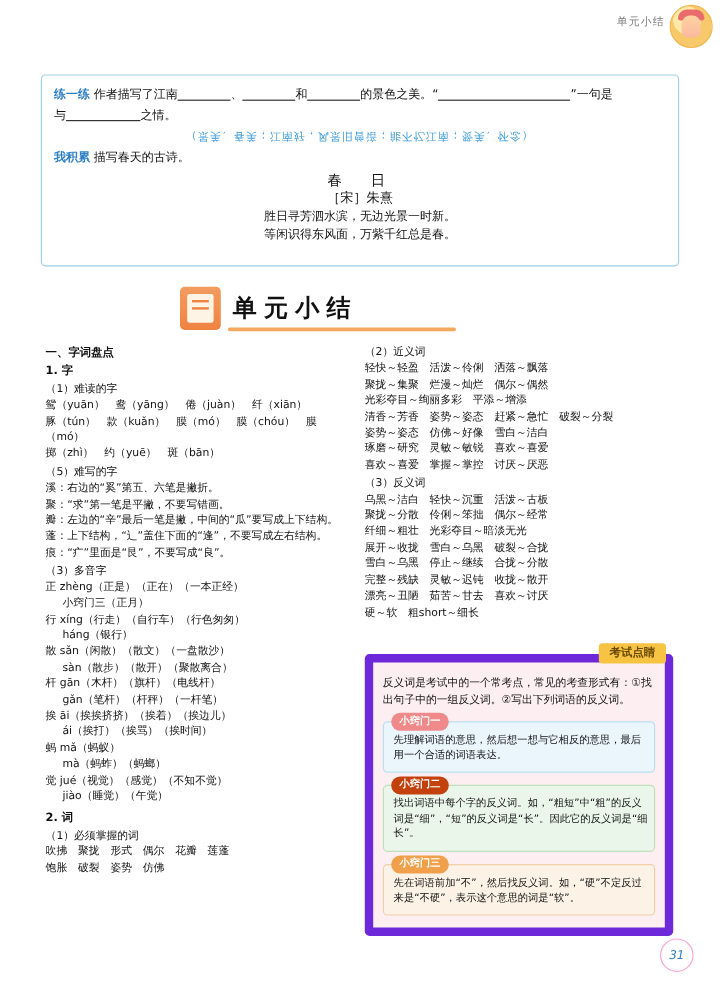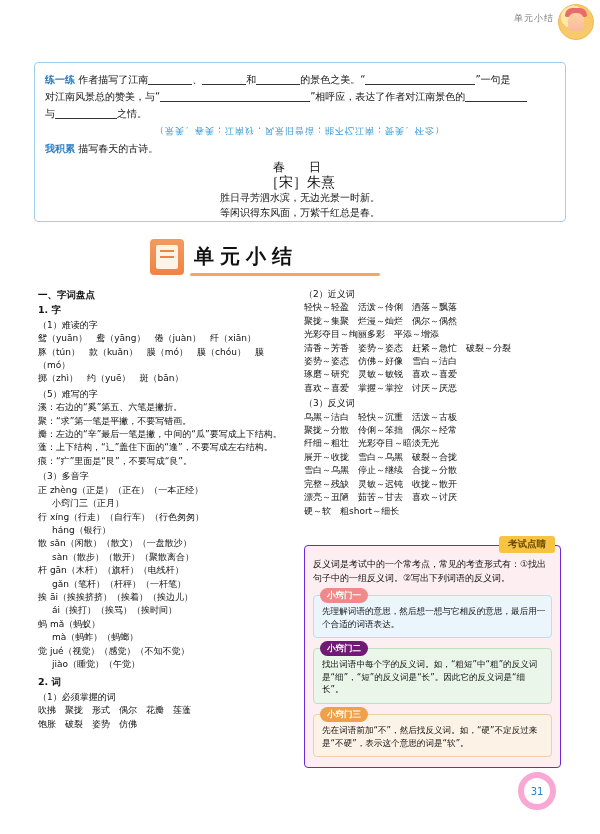--- a/index.html
+++ b/index.html
@@ -50,21 +50,21 @@
   .b-sm{width:44px;}
   .b-md{width:62px;}
   .b-lg{width:110px;}
   .b-xl{width:150px;}
   .answer{
     color:#3a9ad9;font-size:9px;text-align:center;
     transform:scaleY(-1);letter-spacing:1px;margin-top:2px;
   }
   .poem{text-align:center;line-height:15px;font-size:10px;margin-top:3px;}
   .poem .title{font-size:12px;letter-spacing:6px;}
-  .poem .author{font-size:14px;font-family:Liberation Serif, serif;}
+  .poem .author{font-size:11px;font-family:Liberation Serif, serif;}
 
   
   .unit-head{
     position:absolute;left:150px;top:243px;width:300px;height:34px;
   }
   .unit-badge{
     position:absolute;left:0;top:-4px;width:34px;height:36px;
     background:linear-gradient(#f39b5f,#ef8342);
     border-radius:4px;
   }
@@ -93,64 +93,61 @@
   .sub{margin:2px 0 0 0;}
 
   
   .examtip-wrap{position:absolute;left:304px;top:545px;width:257px;}
   .examtip-tab{
     position:absolute;right:6px;top:-9px;
     background:#f6c343;color:#6b4a00;font-weight:bold;
     font-size:9.5px;padding:2px 9px;border-radius:3px;
   }
   .examtip-body{
-    border:1px solid #6d28d9;border-radius:4px;background:#fdeff1;
+    border:7px solid #6d28d9;border-radius:4px;background:#fdeff1;
     padding:12px 8px 10px 8px;font-size:9px;line-height:13.5px;
   }
   .tip{
     position:relative;margin:10px 0 0 0;
     border:1px solid #b9dff0;border-radius:4px;background:#eaf6fc;
     padding:9px 5px 7px 8px;font-size:8.6px;line-height:12.6px;
   }
   .tip-label{
     position:absolute;left:6px;top:-8px;
     background:#f08a8a;color:#fff;font-weight:bold;font-size:8.5px;
     padding:1px 7px;border-radius:8px;
   }
   .tip.g2{background:#eaf6ea;border-color:#bfe0bd;}
-  .tip.g2 .tip-label{background:#701a75;}
+  .tip.g2 .tip-label{background:#c2410c;}
   .tip.g3{background:#fdf2e6;border-color:#f0d0a8;}
   .tip.g3 .tip-label{background:#f0a04b;}
 
   
   .pagenum{
-    position:absolute;right:44px;bottom:24px;width:26px;height:26px;
-    border-radius:50%;border:6px solid #f9a8d4;color:#2f7fc4;
-    font-size:10px;display:flex;align-items:center;justify-content:center;
+    position:absolute;right:22px;bottom:24px;width:26px;height:26px;
+    border-radius:50%;border:1px solid #f9a8d4;color:#2f7fc4;
+    font-size:10px;display:flex;align-items:center;justify-content:center;font-style:italic;
   }
 </style>
 </head>
 <body>
 
 <div class="page">
 
   <div class="corner-tab">
     <div class="tab-label">单元小结</div>
     <div class="tab-icon">
         <div class="cap"></div>
       </div>
   </div>
 
   <div class="topbox">
     <div class="line">
       <span class="lianyilian">练一练</span>
       <span>作者描写了江南</span><span class="blank b-sm"></span><span>、</span><span class="blank b-sm"></span><span>和</span><span class="blank b-sm"></span><span>的景色之美。“</span><span class="blank b-lg"></span><span>”一句是</span>
-    </div>
-    <div class="line">
-      <span>对江南风景总的赞美，与“</span><span class="blank b-xl"></span><span>”相呼应，表达了作者对江南景色的</span><span class="blank b-md"></span>
     </div>
     <div class="line">
       <span>与</span><span class="blank b-md"></span><span>之情。</span>
     </div>
     <div class="answer">（景美、春美；江南好，风景旧曾谙；能不忆江南；赞美、怀念）</div>
 
     <div class="line" style="margin-top:3px;">
       <span class="wojilei">我积累</span>
       <span>描写春天的古诗。</span>
     </div>

